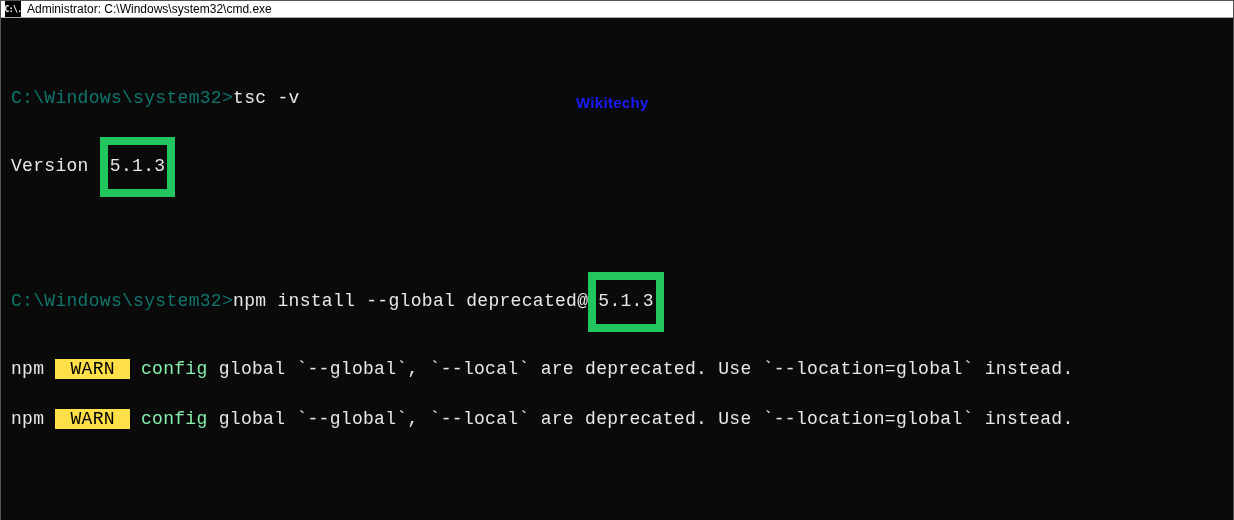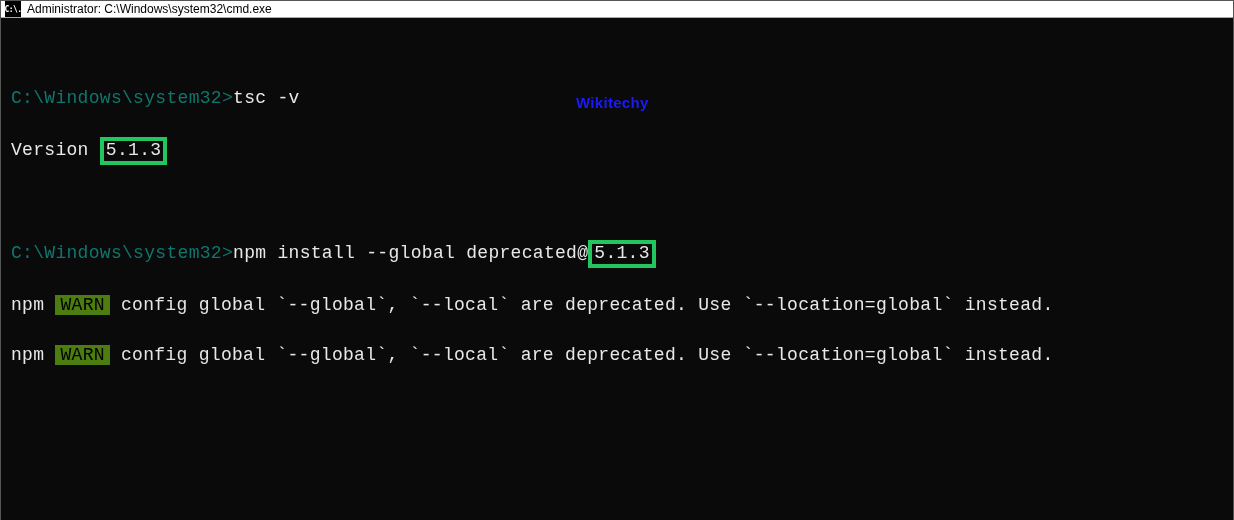--- a/index.html
+++ b/index.html
@@ -54,30 +54,30 @@
       line-height: 1.4;
       padding: 18px 10px 10px 10px;
       white-space: pre;
       position: relative;
       letter-spacing: 0.3px;
     }
     .prompt {
       color: #0f766e;
     }
     .warn-badge {
-      background: #4d7c0f;
+      background: #fde047;
       color: #000;
-      padding: 0 5px;
+      padding: 0 15px;
     }
     .config-word {
-      color: #e5e5e5;
+      color: #86efac;
     }
     .red-box {
-      border: 4px solid #22c55e;
-      padding: 0 2px;
+      border: 8px solid #22c55e;
+      padding: 12px 2px;
       display: inline-block;
       line-height: 1.1;
     }
     .watermark {
       position: absolute;
       top: 50px;
       left: 575px;
       color: #1a1aff;
       font-weight: bold;
       font-size: 15px;

